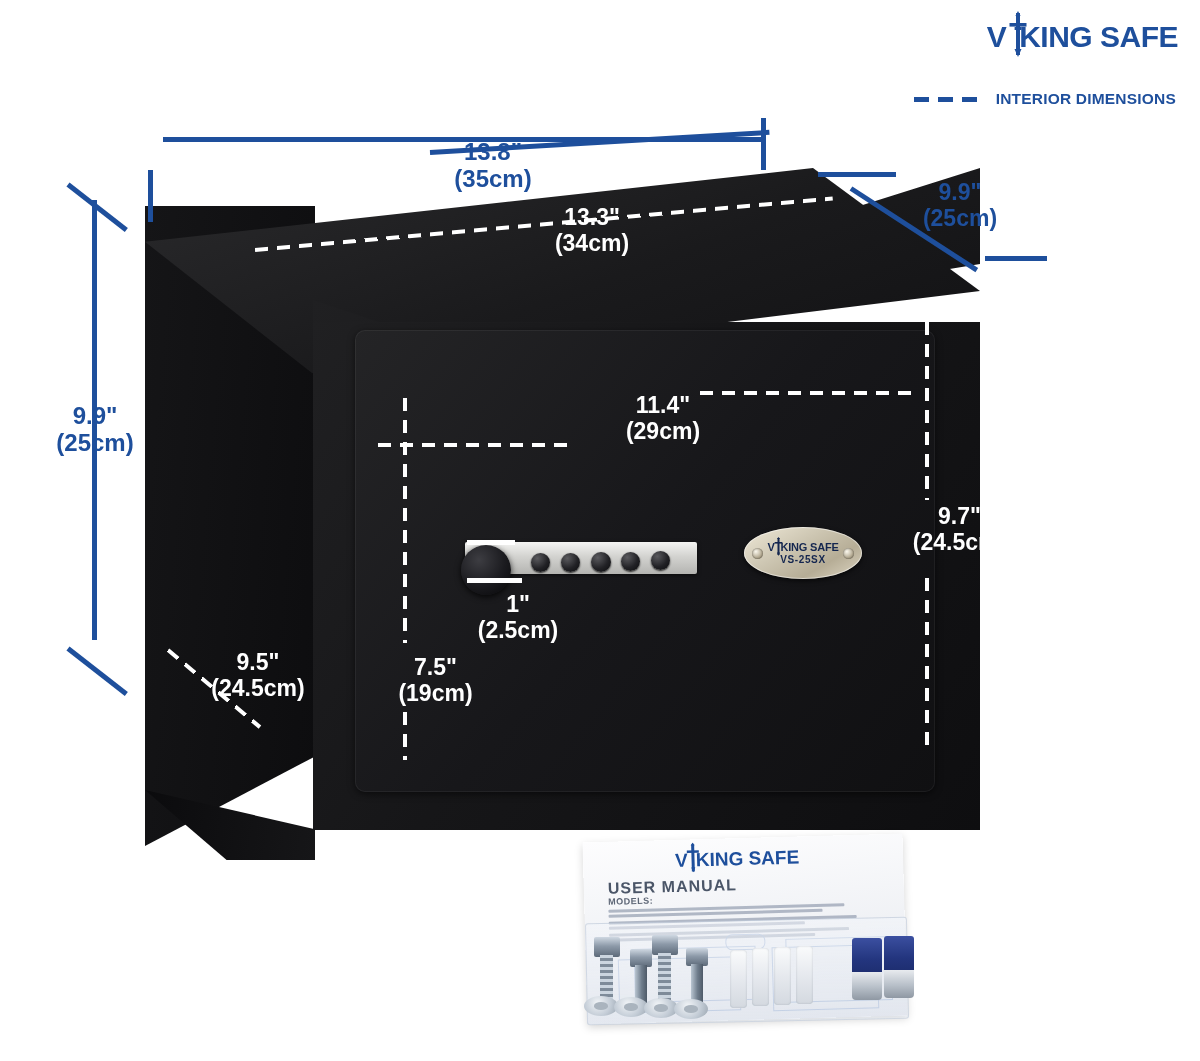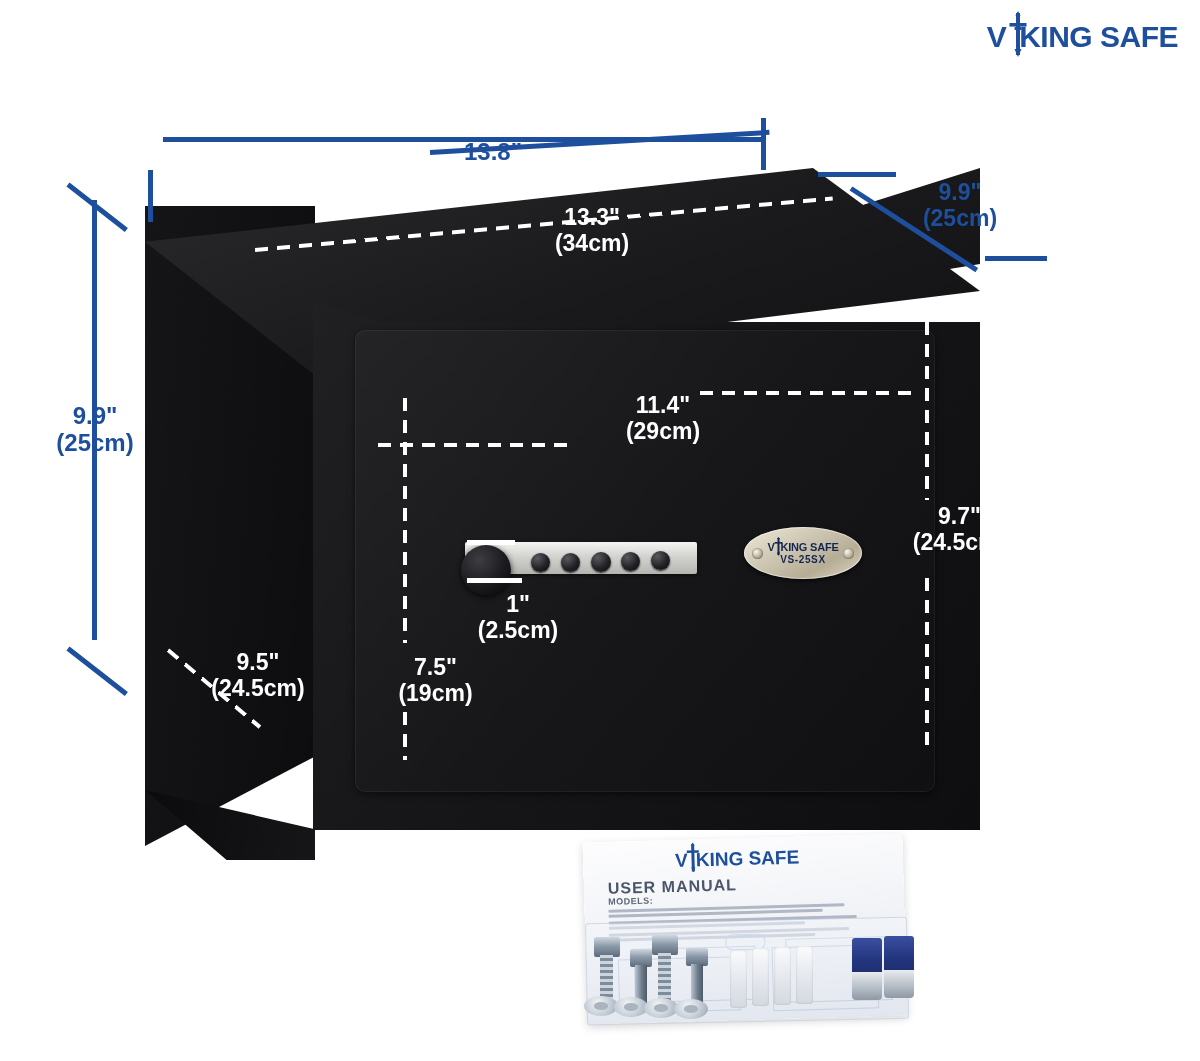--- a/index.html
+++ b/index.html
@@ -112,20 +112,24 @@
     <svg class="sword" style="left:20px;top:-9px;" width="22" height="46" viewBox="0 0 22 46">
       <rect x="9" y="2" width="4" height="42" fill="#1e4f9c"></rect>
       <polygon points="11,0 13.6,5 8.4,5" fill="#1e4f9c"></polygon>
       <rect x="2.5" y="12" width="17" height="3.6" fill="#1e4f9c"></rect>
       <rect x="7.6" y="16" width="6.8" height="3" fill="#1e4f9c"></rect>
       <polygon points="11,46 7.5,38 14.5,38" fill="#1e4f9c"></polygon>
     </svg>
   </div>
 
   <div class="legend">
+    <div class="legend-row">
+      <span class="legend-dashed"></span>
+      <span class="legend-label">INTERIOR DIMENSIONS</span>
+    </div>
   </div>
 
   <div class="safe" style="left:0;top:0;width:1000px;height:880px;">
 
     <div class="safe-left" style="left:145px;top:206px;width:170px;height:640px;
                 clip-path:polygon(0 0,100% -6%,100% 86%,0 100%);"></div>
 
     <div class="safe-top" style="left:145px;top:168px;width:835px;height:200px;
                 clip-path:polygon(24% 100%,100% 0,100% 48%,24% 100%,0 60%,24% 100%);"></div>
     <div class="safe-top" style="left:145px;top:168px;width:835px;height:205px;
@@ -172,20 +176,21 @@
     </svg>
     <div class="tick" style="left:148px;top:170px;width:5px;height:52px;"></div>
     <div class="tick" style="left:761px;top:118px;width:5px;height:52px;"></div>
     <svg class="arw" style="left:730px;top:110px;" width="30" height="24" viewBox="0 0 30 24">
       <polygon points="30,12 4,0 4,24" fill="#1e4f9c"></polygon>
     </svg>
     <div class="dl" style="left:430px;top:150px;width:340px;height:5px;
                 transform:rotate(-3.4deg);transform-origin:left center;"></div>
     <div class="label lbl-blue" style="left:398px;top:139px;width:190px;font-size:24px;">
       <span class="l1">13.8"</span>
+      <span class="l2">(35cm)</span>
     </div>
   </div>
 
   <div>
     <div class="dl" style="left:818px;top:172px;width:78px;height:5px;"></div>
     <svg class="arw" style="left:836px;top:172px;" width="34" height="26" viewBox="0 0 34 26">
       <polygon points="0,2 24,0 14,20" fill="#1e4f9c"></polygon>
     </svg>
     <div class="dl" style="left:851px;top:186px;width:150px;height:5px;
                 transform:rotate(33deg);transform-origin:left center;"></div>

